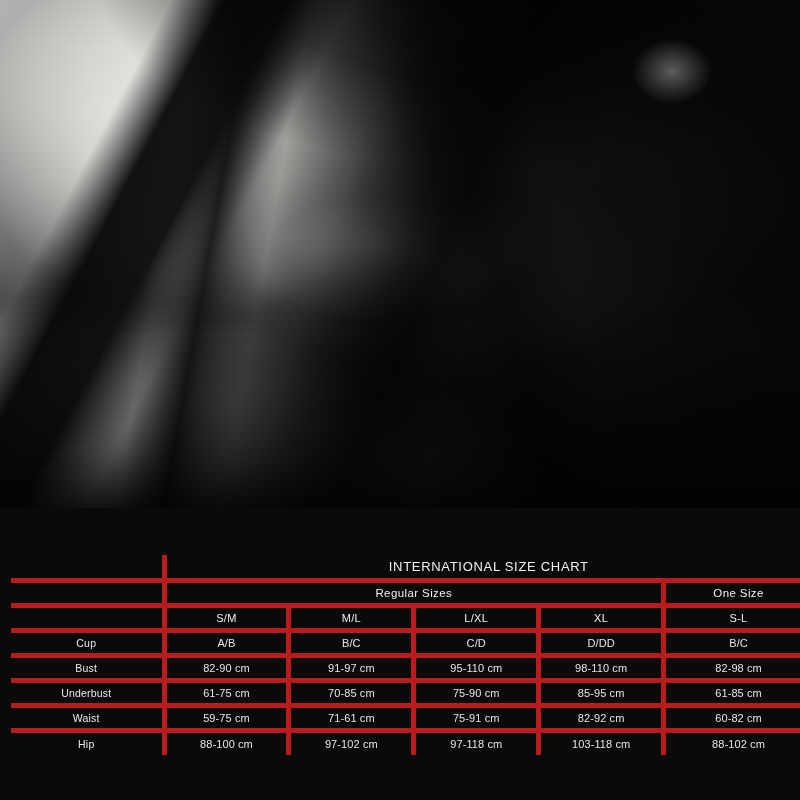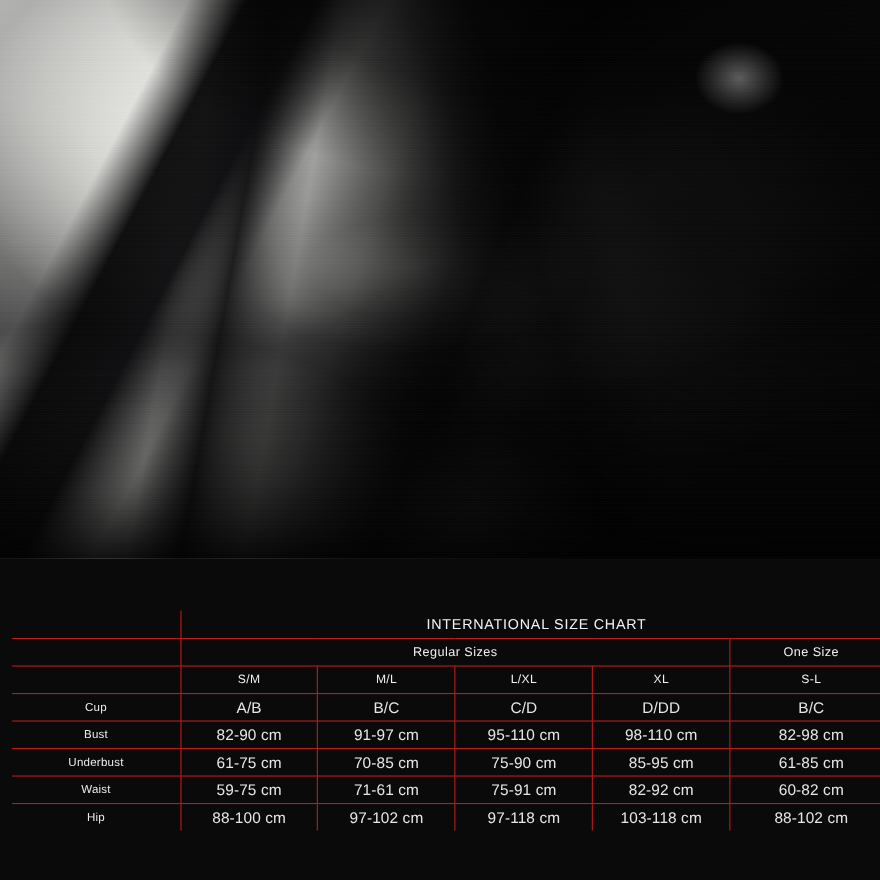--- a/index.html
+++ b/index.html
@@ -114,21 +114,21 @@
     background: #0a0a0a;
     padding: 11px;
   }
   table.chart {
     width: 800px;
     border-collapse: collapse;
     color: #e8e8e8;
     font-size: 10.5px;
   }
   table.chart td, table.chart th {
-    border: 1px solid #b91c1c;
+    border: 5px solid #b91c1c;
     padding: 0;
     height: 25px;
     text-align: center;
     font-weight: normal;
     vertical-align: middle;
   }
   
   table.chart tr > *:first-child { border-left: none; }
   table.chart tr > *:last-child { border-right: none; }
   table.chart tr:last-child > * { border-bottom: none; }
@@ -156,21 +156,21 @@
   }
   .row-label {
     text-align: left;
     padding-left: 12px;
     font-size: 10.5px;
     font-weight: bold;
     color: #eaeaea;
     letter-spacing: .2px;
     margin-left: 20px;
   }
-  .cell { font-size: 14px; color: #e6e6e6; letter-spacing: .1px; }
+  .cell { font-size: 11px; color: #e6e6e6; letter-spacing: .1px; }
   .col-label { width: 136px; }
   .col-size  { width: 111px; }
   .col-one   { width: 131px; }
 </style>
 </head>
 <body>
 
 <div id="page">
 
   <div class="photo">

